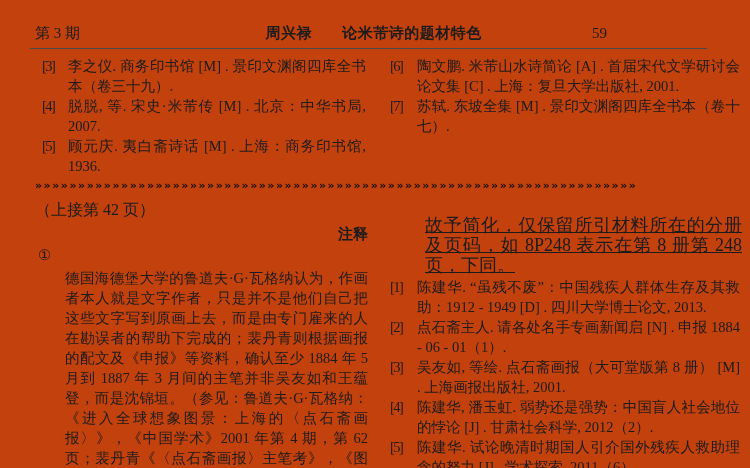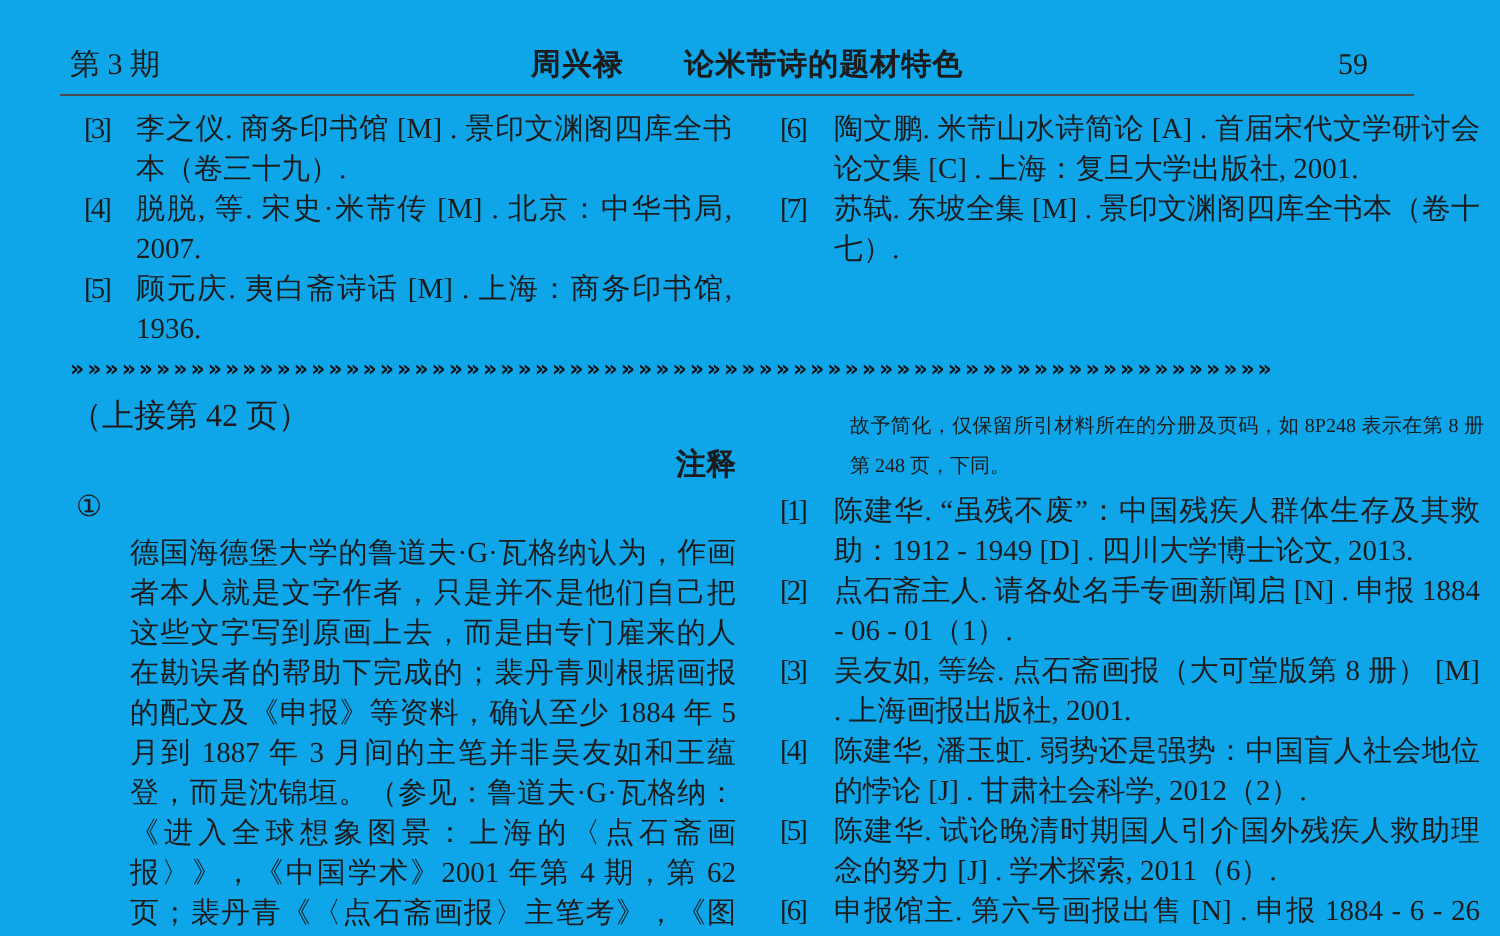--- a/index.html
+++ b/index.html
@@ -1,37 +1,37 @@
 <!DOCTYPE html>
 <html><head>
 <meta charset="utf-8">
 <style>
   * { margin:0; padding:0; box-sizing:border-box; }
   html,body { background:#e8e8e8; }
   .page {
     position:relative;
     width:750px; height:468px;
     margin:0 auto;
-    background:#0ea5e9;
+    background:#c2410c;
     color:#1c1c1c;
     font-family:"Liberation Serif","DejaVu Serif",serif;
     overflow:hidden;
   }
   
   .running-header {
     display:flex; align-items:baseline;
     padding:9px 38px 0 35px;
     font-size:15px;
   }
   .issue { width:120px; }
   .running-center {
     flex:1; text-align:center; font-weight:bold; letter-spacing:0.5px;
   }
   .running-author { margin-right:26px; }
-  .page-number { width:120px; text-align:right; padding-right:28px;margin-top:16px; }
+  .page-number { width:120px; padding-right:28px;margin-top:16px; }
   .header-rule {
     margin:5px 0 0 30px; width:677px;
     border-bottom:1.6px solid #4a4a4a;
   }
   
   .cols { display:flex; padding:0 8px 0 35px; }
   .col-l { width:333px; }
   .gutter { width:22px; }
   .col-r { width:352px; }
   .top-refs { margin-top:7px; }
@@ -50,22 +50,22 @@
   
   .continued-label { font-size:16px; line-height:22px; margin-top:6px; }
   .sec-heading {
     text-align:right; font-weight:bold; font-size:15px;
     line-height:22px; margin-top:2px;
   }
   .note-item { display:flex; font-size:14.5px; line-height:20px; }
   .note-num { flex:none; width:27px; margin-left:3px; }
   .note-text { flex:1; text-align:justify;margin-top:23px; }
   .note-cont {
-    font-size:10px; line-height:20px; text-align:justify;
-    padding-left:35px; margin-top:12px;
+    font-size:18px; line-height:20px; text-align:justify;
+    padding-left:35px; margin-top:22px;text-decoration:underline;
   }
   .refs-heading { margin-top:13px; margin-bottom:3px; }
   .bib { margin-top:2px; }
 </style>
 </head>
 <body>
 
 <div class="page">
 
   <div class="running-header">

